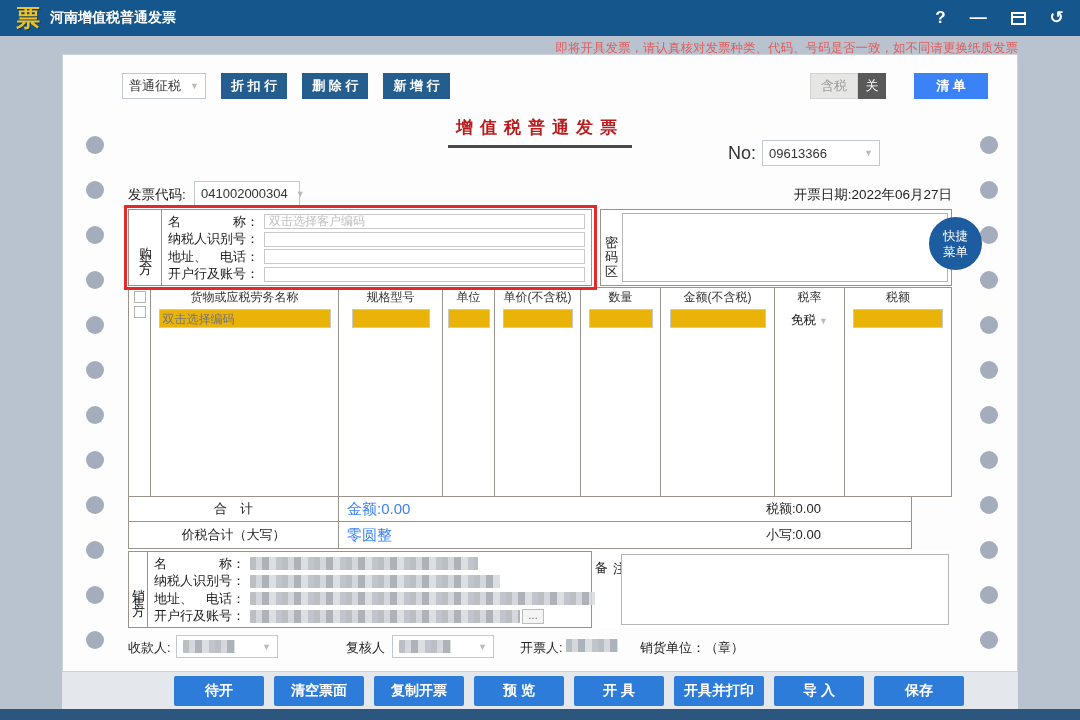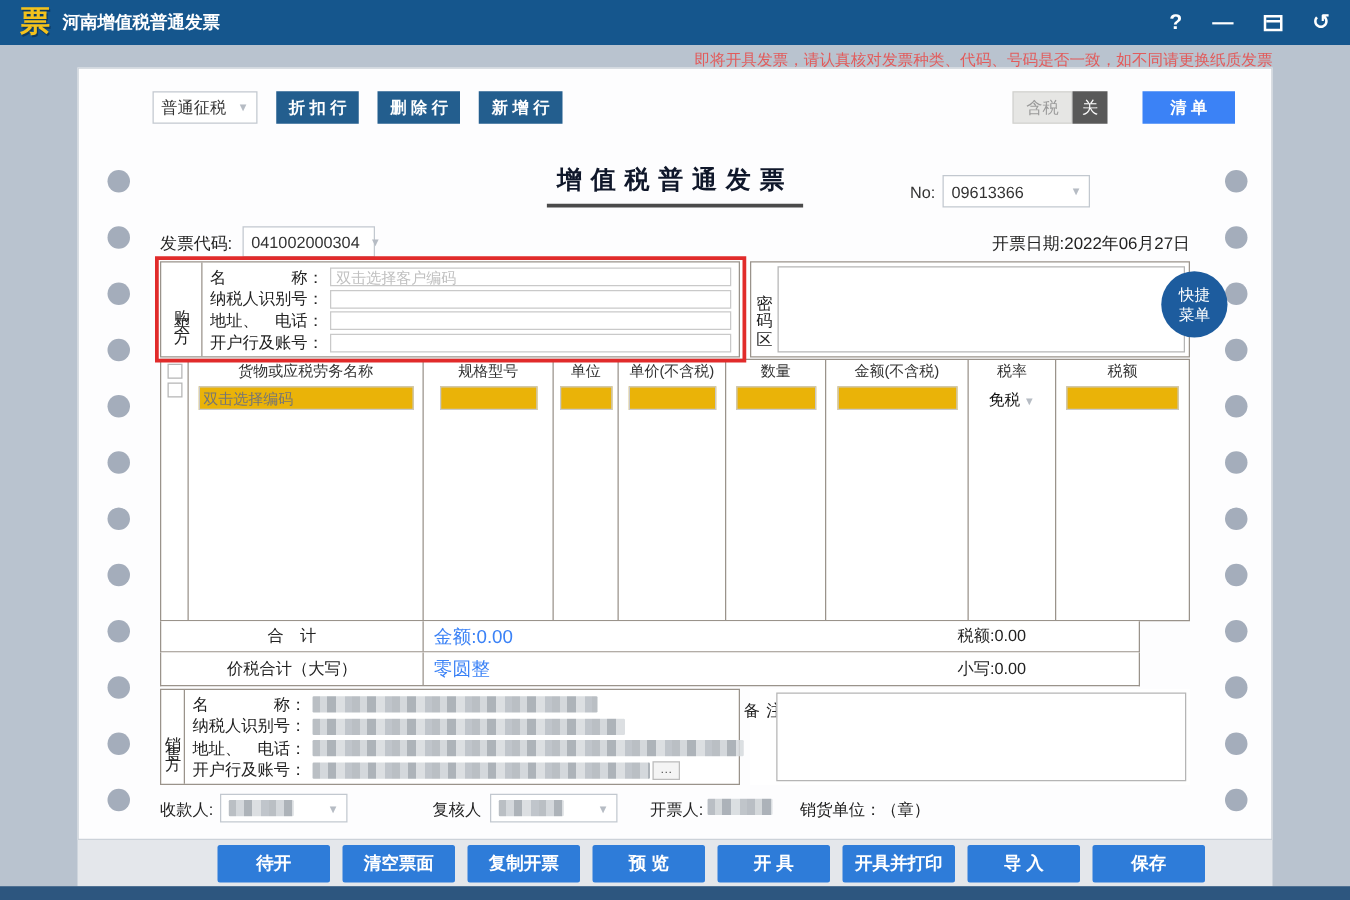--- a/index.html
+++ b/index.html
@@ -40,40 +40,40 @@
                   display:flex; align-items:center; justify-content:center; cursor:pointer; }
   .list-btn { height:26px; width:74px; margin-left:28px; background:#3b82f6; color:#fff; border:none;
               font-size:13px; font-weight:bold; font-family:inherit; cursor:pointer; }
 
   
   .holes { position:absolute; top:136px; display:flex; flex-direction:column; gap:27px; }
   .holes-left { left:86px; } .holes-right { left:980px; }
   .hole { width:18px; height:18px; border-radius:50%; background:#a4adbb; }
 
   
-  .inv-title { position:absolute; top:130px; left:50%; transform:translateX(-50%);
-               font-size:20px; font-weight:bold; color:#0f172a; letter-spacing:7px;
+  .inv-title { position:absolute; top:116px; left:50%; transform:translateX(-50%);
+               font-size:17px; font-weight:bold; color:#b91c1c; letter-spacing:7px;
                padding:0 8px 6px 8px; border-bottom:3px solid #4a4a4a; white-space:nowrap; }
   .no-group { position:absolute; left:728px; top:140px; display:flex; align-items:center; gap:6px; }
-  .no-label { font-size:13px; color:#333; }
+  .no-label { font-size:18px; color:#333; }
   .no-select { width:118px; }
   .code-row-label { position:absolute; left:128px; top:186px; font-size:13.5px; color:#222; }
   .code-select { position:absolute; left:194px; top:181px; width:106px; height:25px; }
   .date-text { position:absolute; right:128px; top:186px; font-size:13.5px; color:#222; }
 
   
   .party { position:absolute; display:flex; border:1px solid #9a938b; background:#fff; }
   .party-side { width:33px; border-right:1px solid #9a938b; display:flex; align-items:center; justify-content:center; }
   .vtext { writing-mode:vertical-lr; text-orientation:upright; font-size:13px; color:#222; }
   .side-txt { letter-spacing:7px; }
   .party-fields { flex:1; padding:3px 6px 2px 6px; display:flex; flex-direction:column; justify-content:space-between; }
   .frow { display:flex; align-items:center; height:17px; position:relative; }
   .flabel { font-size:13px; color:#222; white-space:pre; width:96px; flex:none; }
   .finput { flex:1; height:15px; border:1px solid #c9c9c9; font-size:12px; padding:0 4px;
-            color:#333; font-family:Liberation Sans, sans-serif; background:#fff; min-width:0; }
+            color:#333; font-family:Liberation Mono, monospace; background:#fff; min-width:0; }
   .finput::placeholder { color:#c0c0c0; }
   .buyer-block { left:128px; top:209px; width:464px; height:77px; }
   .seller-block { left:128px; top:551px; width:464px; height:77px; }
   .red-box { position:absolute; left:124px; top:205px; width:473px; height:85px;
              border:3px solid #e12b2b; pointer-events:none; z-index:5; }
 
   
   .pwd-block { position:absolute; left:600px; top:209px; width:352px; height:77px;
                border:1px solid #9a938b; display:flex; background:#fff; }
   .pwd-label { width:20px; display:flex; align-items:center; justify-content:center; }

